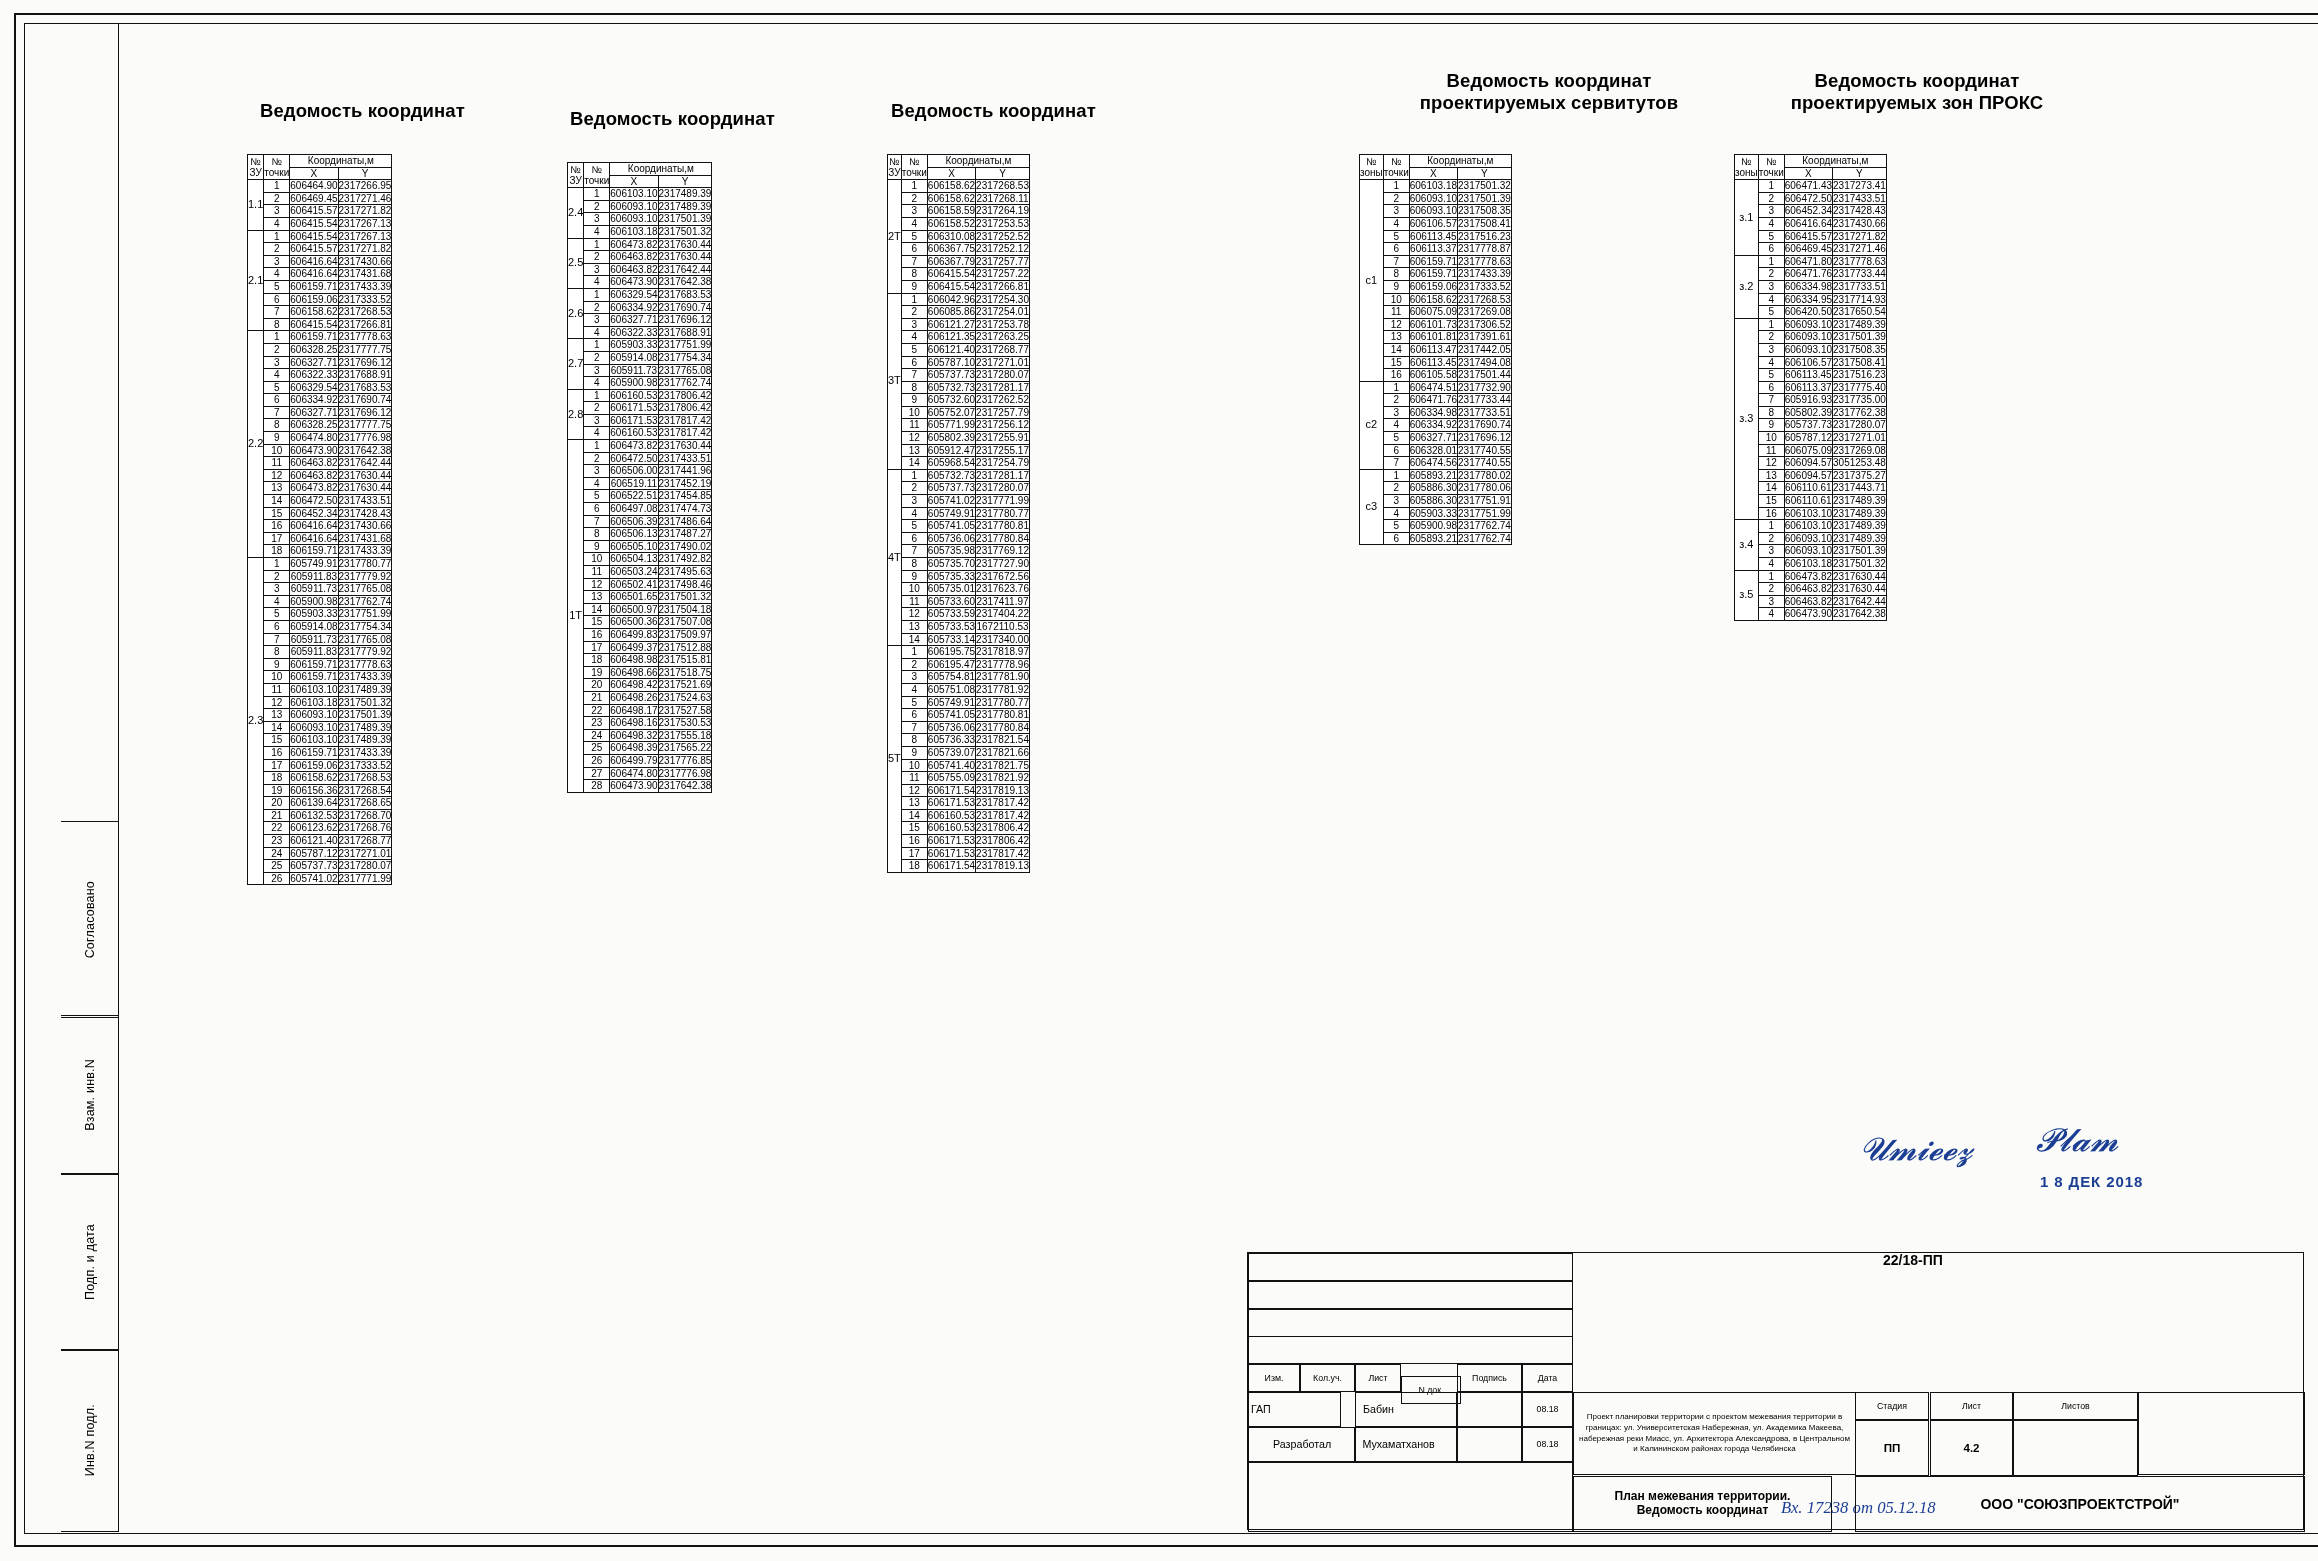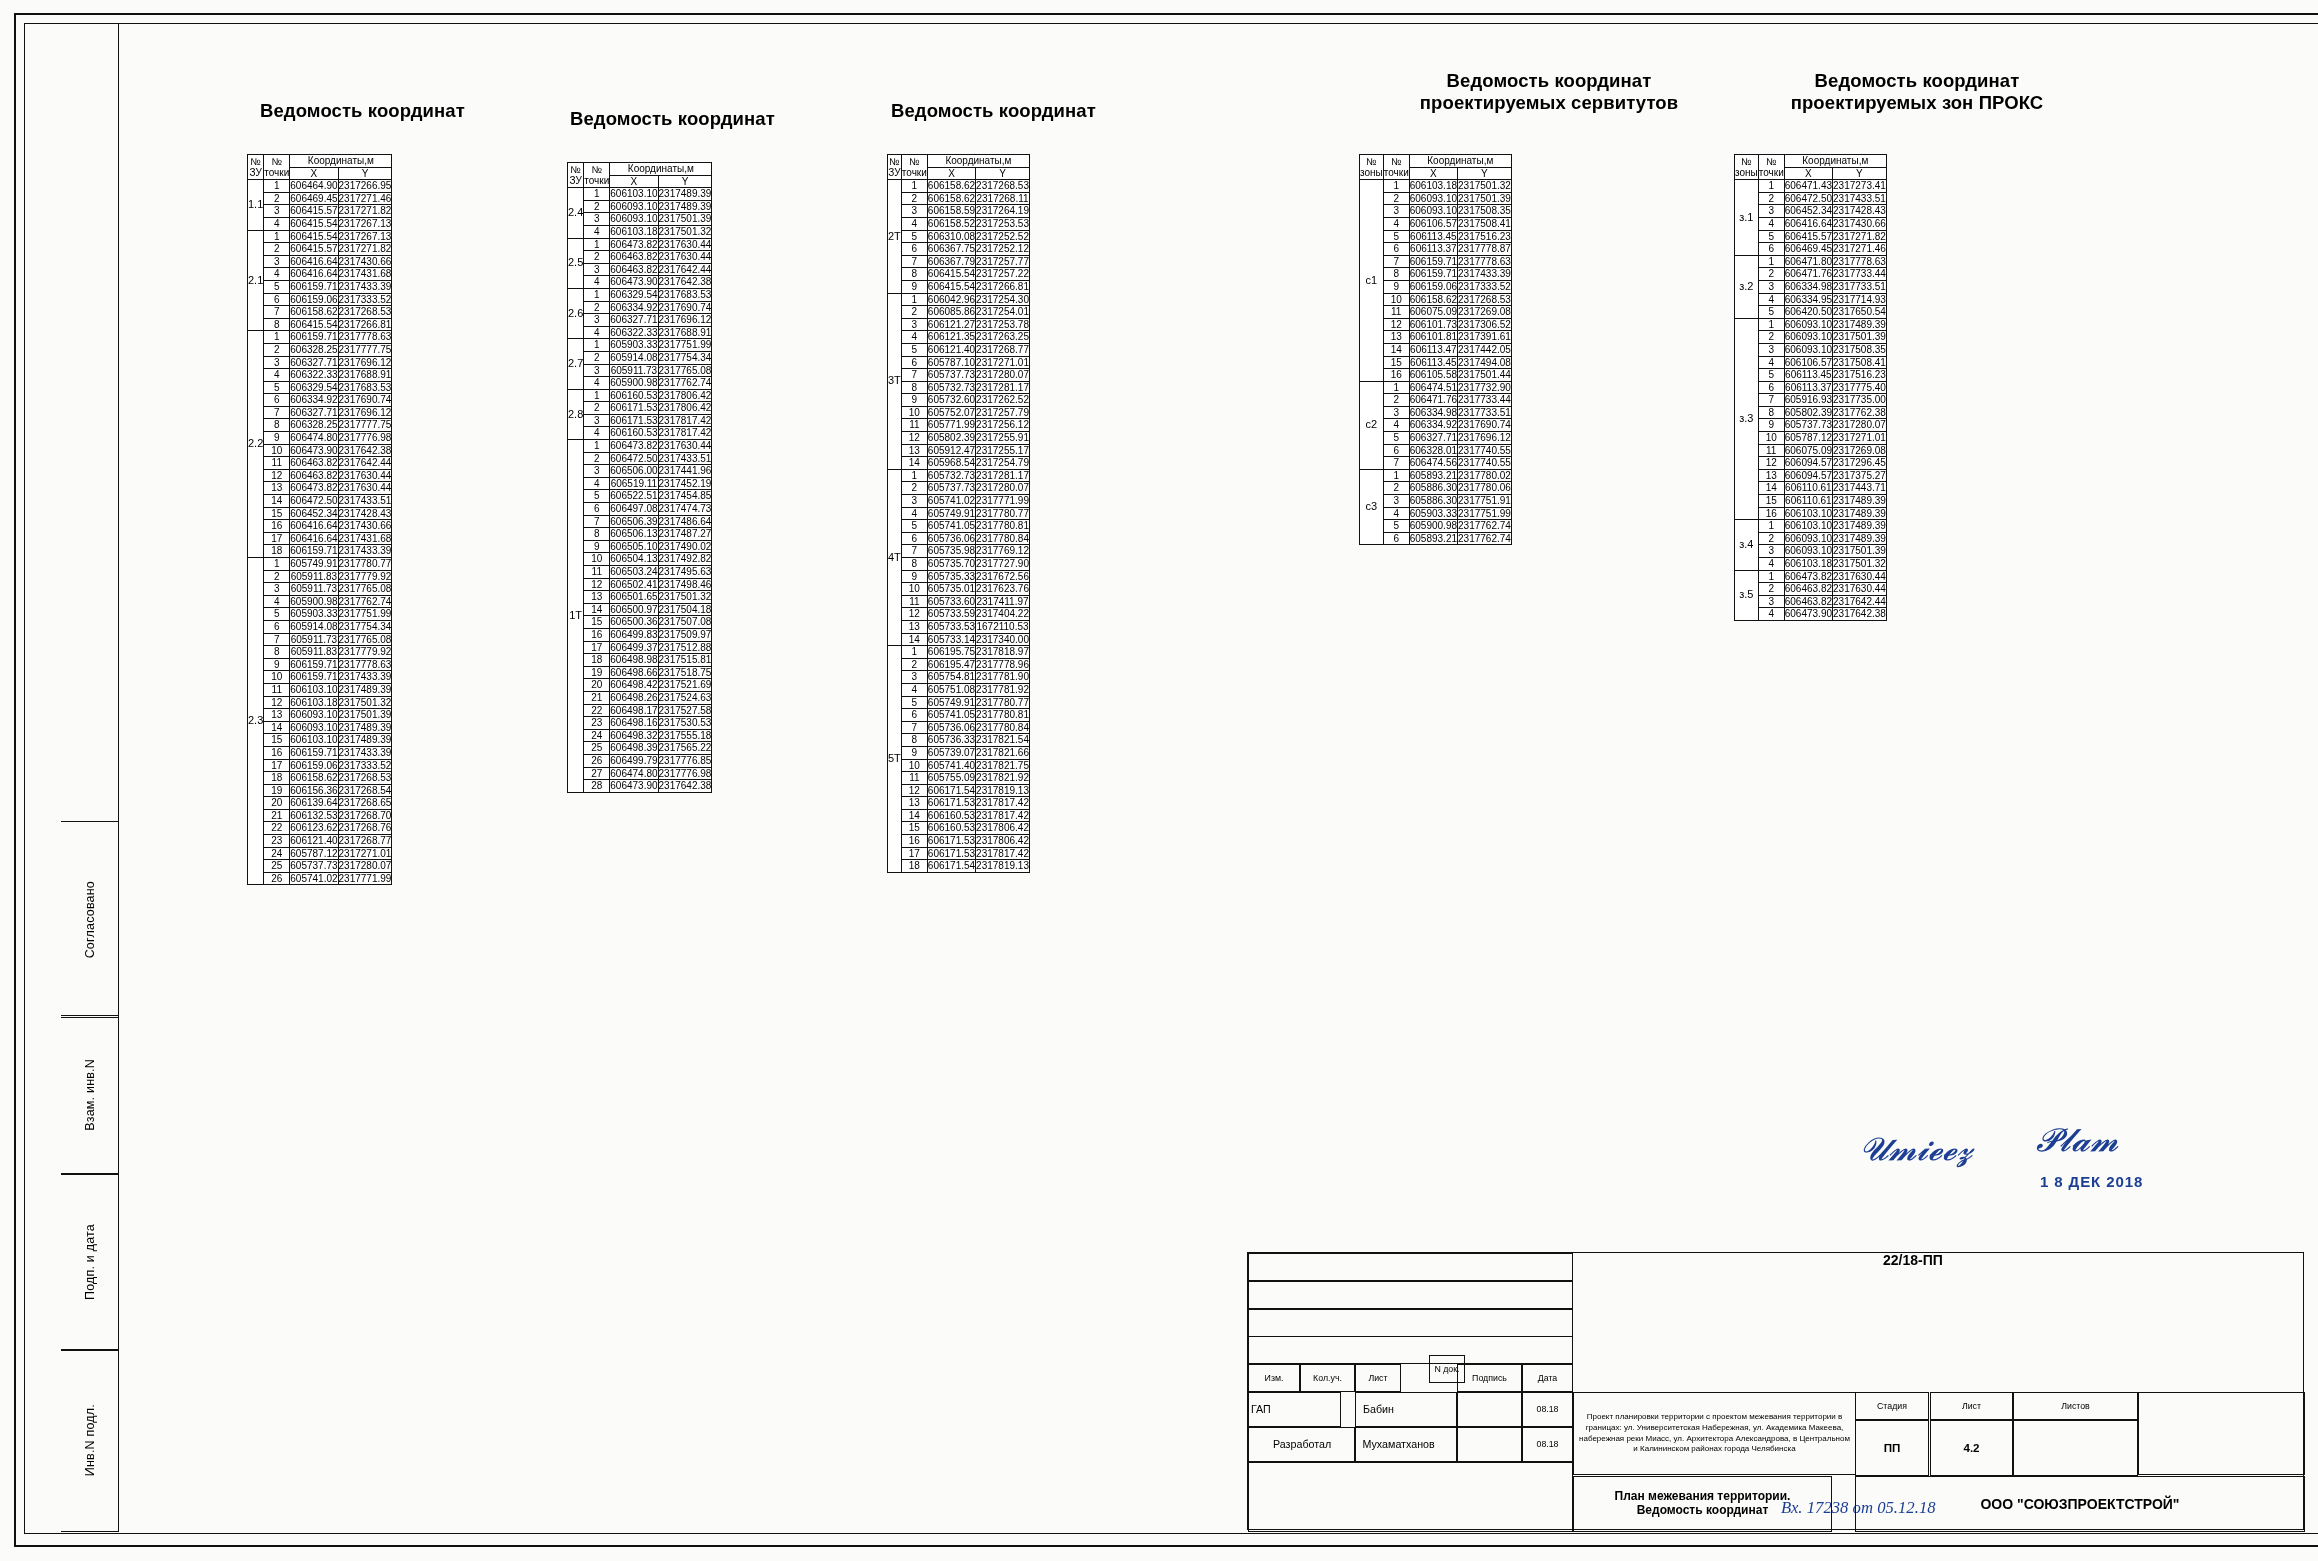--- a/index.html
+++ b/index.html
@@ -1206,21 +1206,21 @@
             <td class="yv">2317271.01</td>
           </tr>
           <tr>
             <td class="num">11</td>
             <td class="xv">606075.09</td>
             <td class="yv">2317269.08</td>
           </tr>
           <tr>
             <td class="num">12</td>
             <td class="xv">606094.57</td>
-            <td class="yv">2317296.45</td>
+            <td class="yv">3051253.48</td>
           </tr>
           <tr>
             <td class="num">13</td>
             <td class="xv">606094.57</td>
             <td class="yv">2317375.27</td>
           </tr>
           <tr>
             <td class="num">14</td>
             <td class="xv">606110.61</td>
             <td class="yv">2317443.71</td>
@@ -1288,21 +1288,21 @@
   <div class="sig" style="left:1781px;top:1498px;font-size:16.7px;">Вх. 17238 от 05.12.18</div>
 
   <div id="titleblock" style="position: absolute; left: 1247px; top: 1252px; width: 1057px; height: 278px; border: 1.4px solid rgb(17, 17, 17); box-sizing: border-box;">
       <div class="tbcell" style="left: 0px; top: 0px; width: 325px; height: 28px; position: absolute;"></div>
       <div class="tbcell" style="left: 0px; top: 28px; width: 325px; height: 28px; position: absolute;"></div>
       <div class="tbcell" style="left: 0px; top: 56px; width: 325px; height: 28px; position: absolute;"></div>
       <div class="tbcell" style="left: 0px; top: 83px; width: 325px; height: 28px; position: absolute;"></div>
       <div class="tbcell small" style="left: 0px; top: 111px; width: 52px; height: 28px; position: absolute;">Изм.</div>
       <div class="tbcell small" style="left: 52px; top: 111px; width: 55px; height: 28px; position: absolute;">Кол.уч.</div>
       <div class="tbcell small" style="left: 107px; top: 111px; width: 46px; height: 28px; position: absolute;">Лист</div>
-      <div class="tbcell small" style="left: 153px; top: 102px; width: 36px; height: 28px; position: absolute; margin-left: 28px;">N док.</div>
+      <div class="tbcell small" style="left: 153px; top: 123px; width: 60px; height: 28px; position: absolute;">N док.</div>
       <div class="tbcell small" style="left: 209px; top: 111px; width: 65px; height: 28px; position: absolute;">Подпись</div>
       <div class="tbcell small" style="left: 274px; top: 111px; width: 51px; height: 28px; position: absolute;">Дата</div>
       <div class="tbcell" style="left: 0px; top: 139px; width: 93px; height: 35px; position: absolute; justify-content: flex-start; padding-left: 2px;">ГАП</div>
       <div class="tbcell" style="left: 107px; top: 139px; width: 102px; height: 35px; position: absolute; justify-content: flex-start; padding-left: 7px;">Бабин</div>
       <div class="tbcell" style="left: 209px; top: 139px; width: 65px; height: 35px; position: absolute;"></div>
       <div class="tbcell small" style="left: 274px; top: 139px; width: 51px; height: 35px; position: absolute;">08.18</div>
       <div class="tbcell" style="left: 0px; top: 174px; width: 107px; height: 35px; position: absolute; justify-content: flex-start; padding-left: 24px;">Разработал</div>
       <div class="tbcell" style="left: 107px; top: 174px; width: 102px; height: 35px; position: absolute; justify-content: flex-start; padding-left: 6.5px;">Мухаматханов</div>
       <div class="tbcell" style="left: 209px; top: 174px; width: 65px; height: 35px; position: absolute;"></div>
       <div class="tbcell small" style="left: 274px; top: 174px; width: 51px; height: 35px; position: absolute;">08.18</div>

